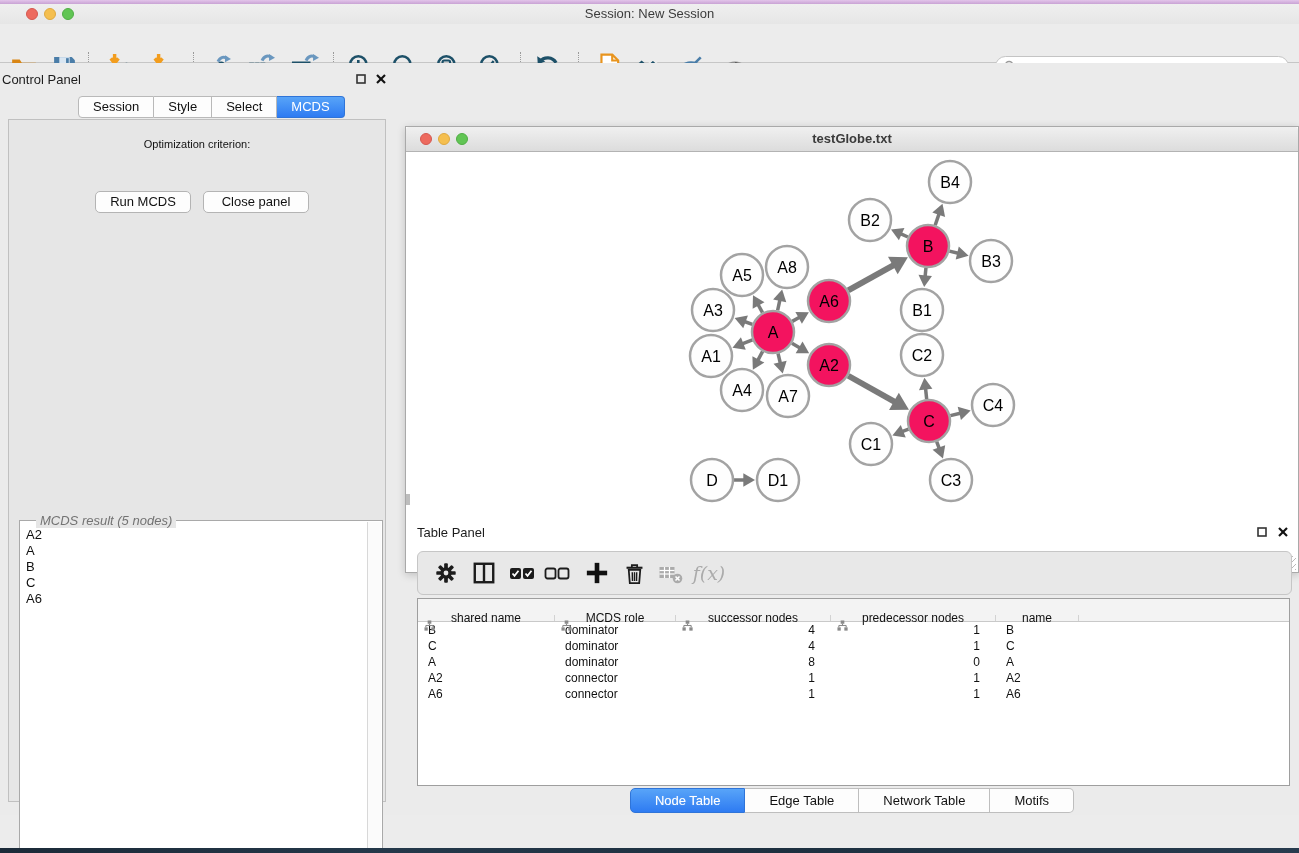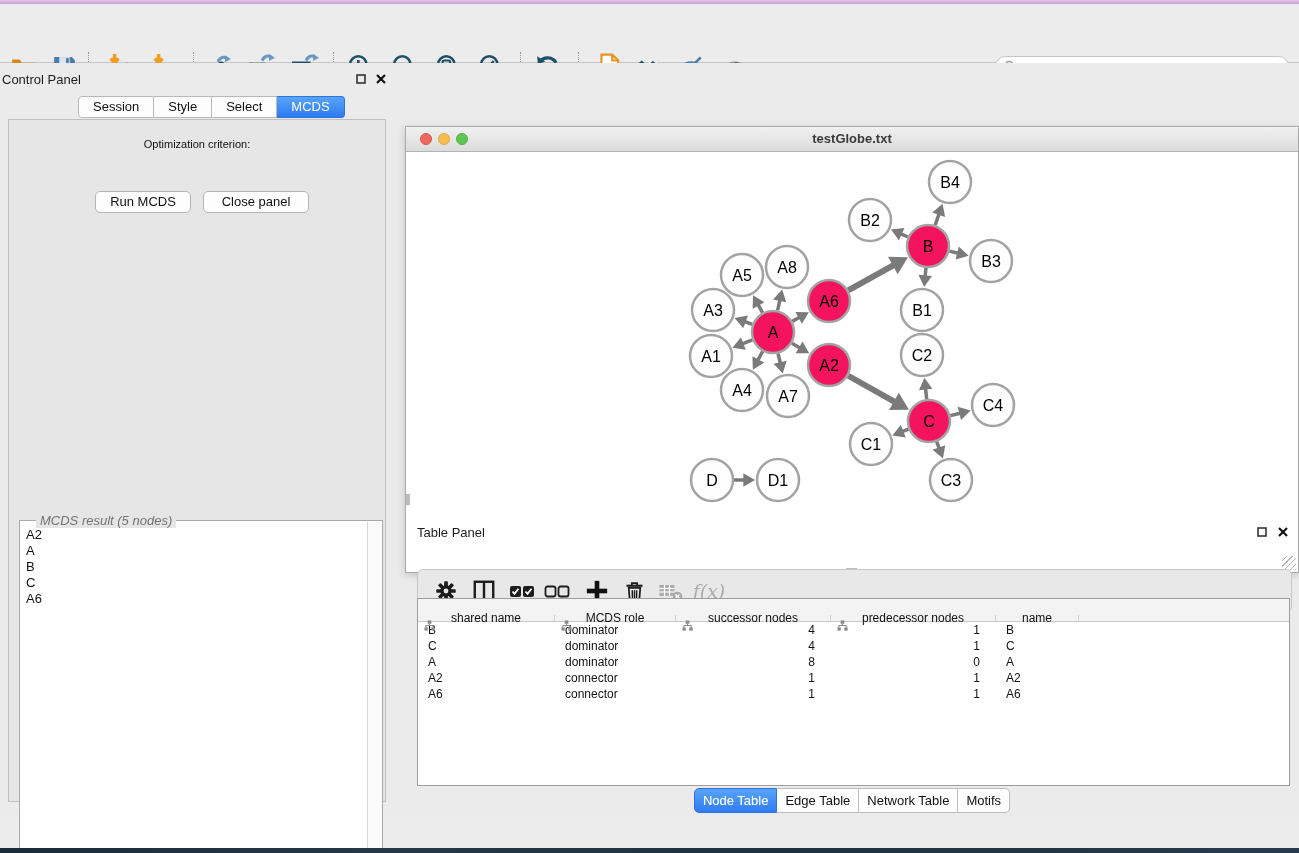--- a/index.html
+++ b/index.html
@@ -49,37 +49,43 @@
 
   
   .tp-toolbar{background:#E8E8E8;border:1px solid #C6C6C6;border-radius:6px;}
   .tp-btn{position:absolute;top:5px;width:32px;height:32px;display:flex;align-items:center;justify-content:center;}
   .dtable{background:#fff;border:1px solid #9E9E9E;box-sizing:border-box;overflow:hidden;}
   .thead{display:flex;height:22px;background:#F3F3F3;border-bottom:1px solid #C9C9C9;}
   .th{position:relative;display:flex;align-items:center;justify-content:center;font-size:12px;color:#111;border-right:1px solid #D2D2D2;box-sizing:border-box;margin-top:16px;}
   .th .hicon{position:absolute;left:6px;top:5px;}
   .trow{display:flex;height:16px;align-items:center;}
   .td{font-size:12px;color:#111;box-sizing:border-box;white-space:nowrap;overflow:hidden;}
-  .seg{height:23px;line-height:23px;padding:0 8px;background:#FDFDFD;border:1px solid #BEBEBE;border-left:none;font-size:13px;color:#111;}
+  .seg{height:23px;line-height:23px;padding:0 24px;background:#FDFDFD;border:1px solid #BEBEBE;border-left:none;font-size:13px;color:#111;}
   .seg.first{border-left:1px solid #BEBEBE;border-radius:5px 0 0 5px;}
   .seg.last{border-radius:0 5px 5px 0;}
   .seg.sel{background:linear-gradient(#58A4F8,#2E7BF2);border-color:#2F74D8;color:#fff;text-shadow:0 0 1px rgba(255,255,255,0.4);}
 
   
   .statusbar{left:0;top:815px;width:1299px;height:33px;background:#EDEDED;border-top:1px solid #C9C9C9;}
   .mem-btn{position:absolute;right:11px;top:7px;height:22px;padding:0 10px 0 8px;background:#FDFDFD;border:1px solid #B9B9B9;border-radius:4px;display:flex;align-items:center;gap:5px;font-size:12px;color:#111;}
   .list-btn{position:absolute;left:10px;top:7px;width:26px;height:24px;background:#F2F2F2;border:1px solid #B9B9B9;border-radius:3px;display:flex;align-items:center;justify-content:center;}
 </style>
 </head>
 <body>
 
 <div class="screen">
 
   <div class="abs strip-top"></div>
 
+  <div class="abs titlebar">
+    <div class="abs light" style="left:26px;background:#ED6A5E;border:1px solid #D55850;box-sizing:border-box;"></div>
+    <div class="abs light" style="left:44px;background:#F5BF4F;border:1px solid #DFA93F;box-sizing:border-box;"></div>
+    <div class="abs light" style="left:62px;background:#61C554;border:1px solid #50AE45;box-sizing:border-box;"></div>
+    <div class="title-text">Session: New Session</div>
+  </div>
 
   <div class="abs toolbar">
     <div class="tbtn" style="left:6px;">
       <svg width="28" height="28" viewBox="0 0 26 26">
         <path d="M2 6 L9 6 L11 9 L24 9 L24 21 L2 21 Z" fill="#D98614"></path>
         <path d="M4.5 21 L8.5 11.5 L26 11.5 L21.5 21 Z" fill="#F2A438"></path>
       </svg>
     </div>
     <div class="tbtn" style="left:46px;">
       <svg width="27" height="27" viewBox="0 0 26 26">
@@ -380,21 +386,21 @@
             <rect x="1" y="1" width="8" height="8" fill="none" stroke="#333" stroke-width="1.6"></rect>
           </svg>
       </div>
       <div class="wicon" style="left:871px;top:15px;">
         <svg width="10" height="10" viewBox="0 0 10 10">
             <line x1="1" y1="1" x2="9" y2="9" stroke="#111" stroke-width="2.2"></line>
             <line x1="9" y1="1" x2="1" y2="9" stroke="#111" stroke-width="2.2"></line>
           </svg>
       </div>
 
-      <div class="abs tp-toolbar" style="left:12px;top:59px;width:873px;height:42px;">
+      <div class="abs tp-toolbar" style="left:12px;top:41px;width:873px;height:42px;">
         <div class="tp-btn" style="left:12px;">
           <svg width="24" height="24" viewBox="0 0 26 26">
             <g fill="#1c1c1c">
                 <rect x="11" y="2.5" width="4" height="21" rx="1"></rect>
                 <rect x="2.5" y="11" width="21" height="4" rx="1"></rect>
             <g transform="rotate(45 13 13)">
                   <rect x="11" y="2.5" width="4" height="21" rx="1"></rect>
                   <rect x="2.5" y="11" width="21" height="4" rx="1"></rect>
                 </g>
             <circle cx="13" cy="13" r="6.2"></circle>

